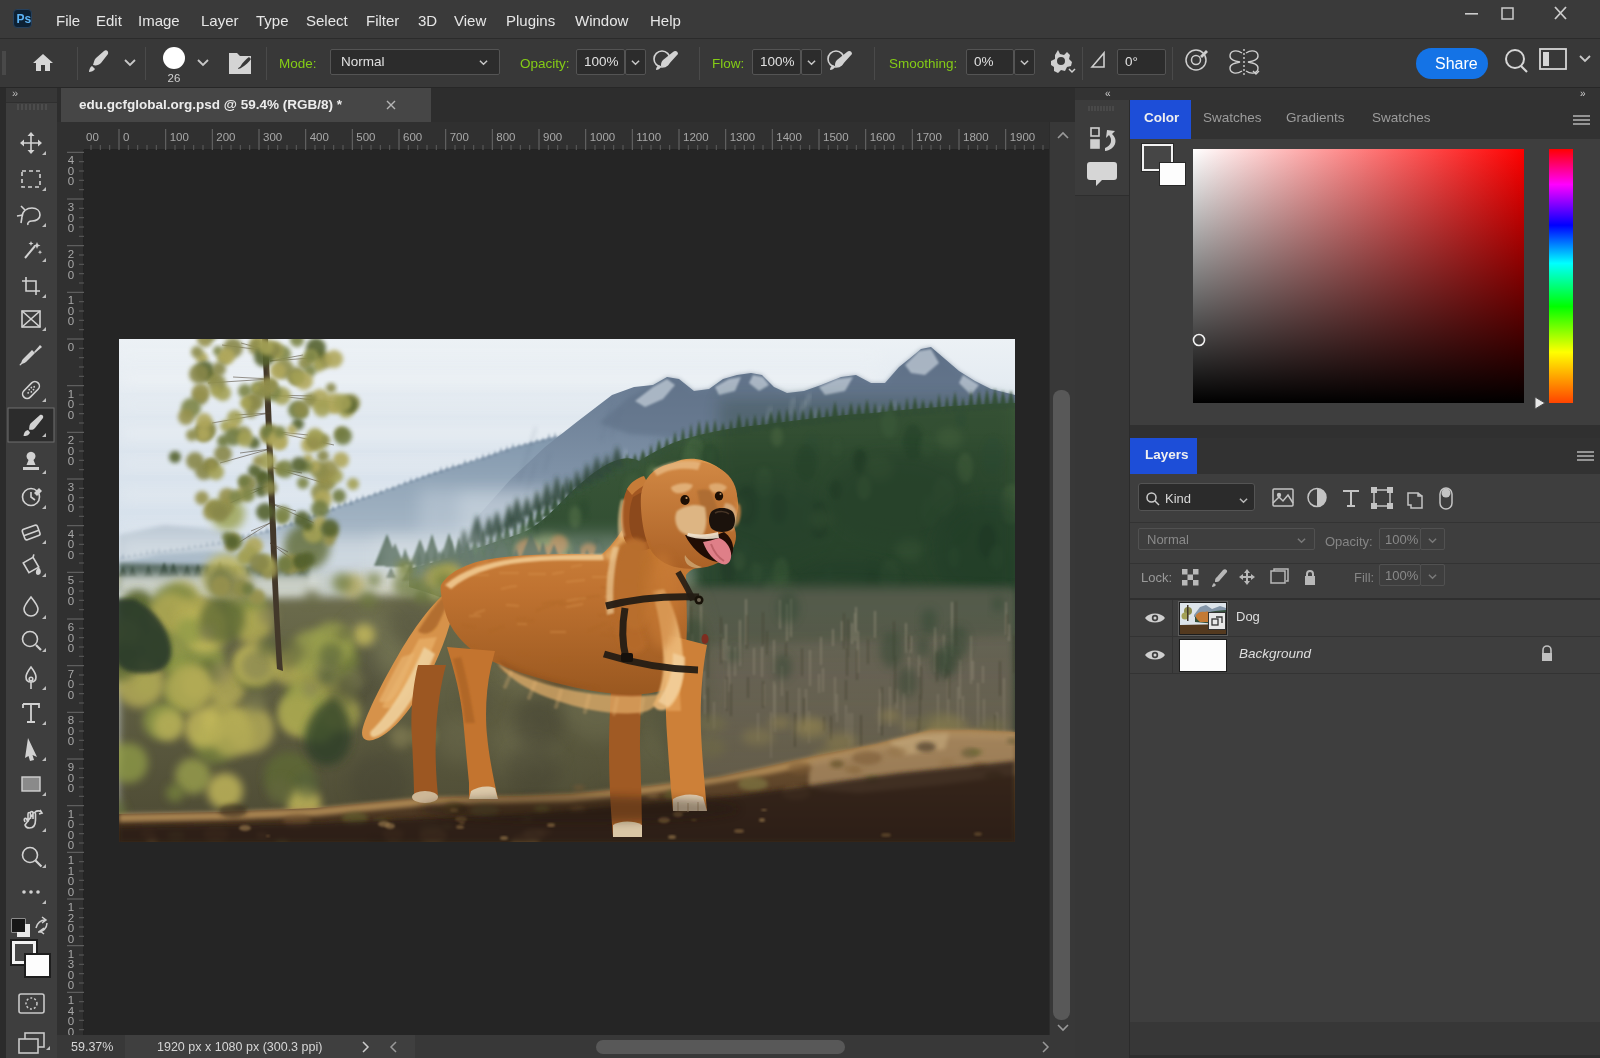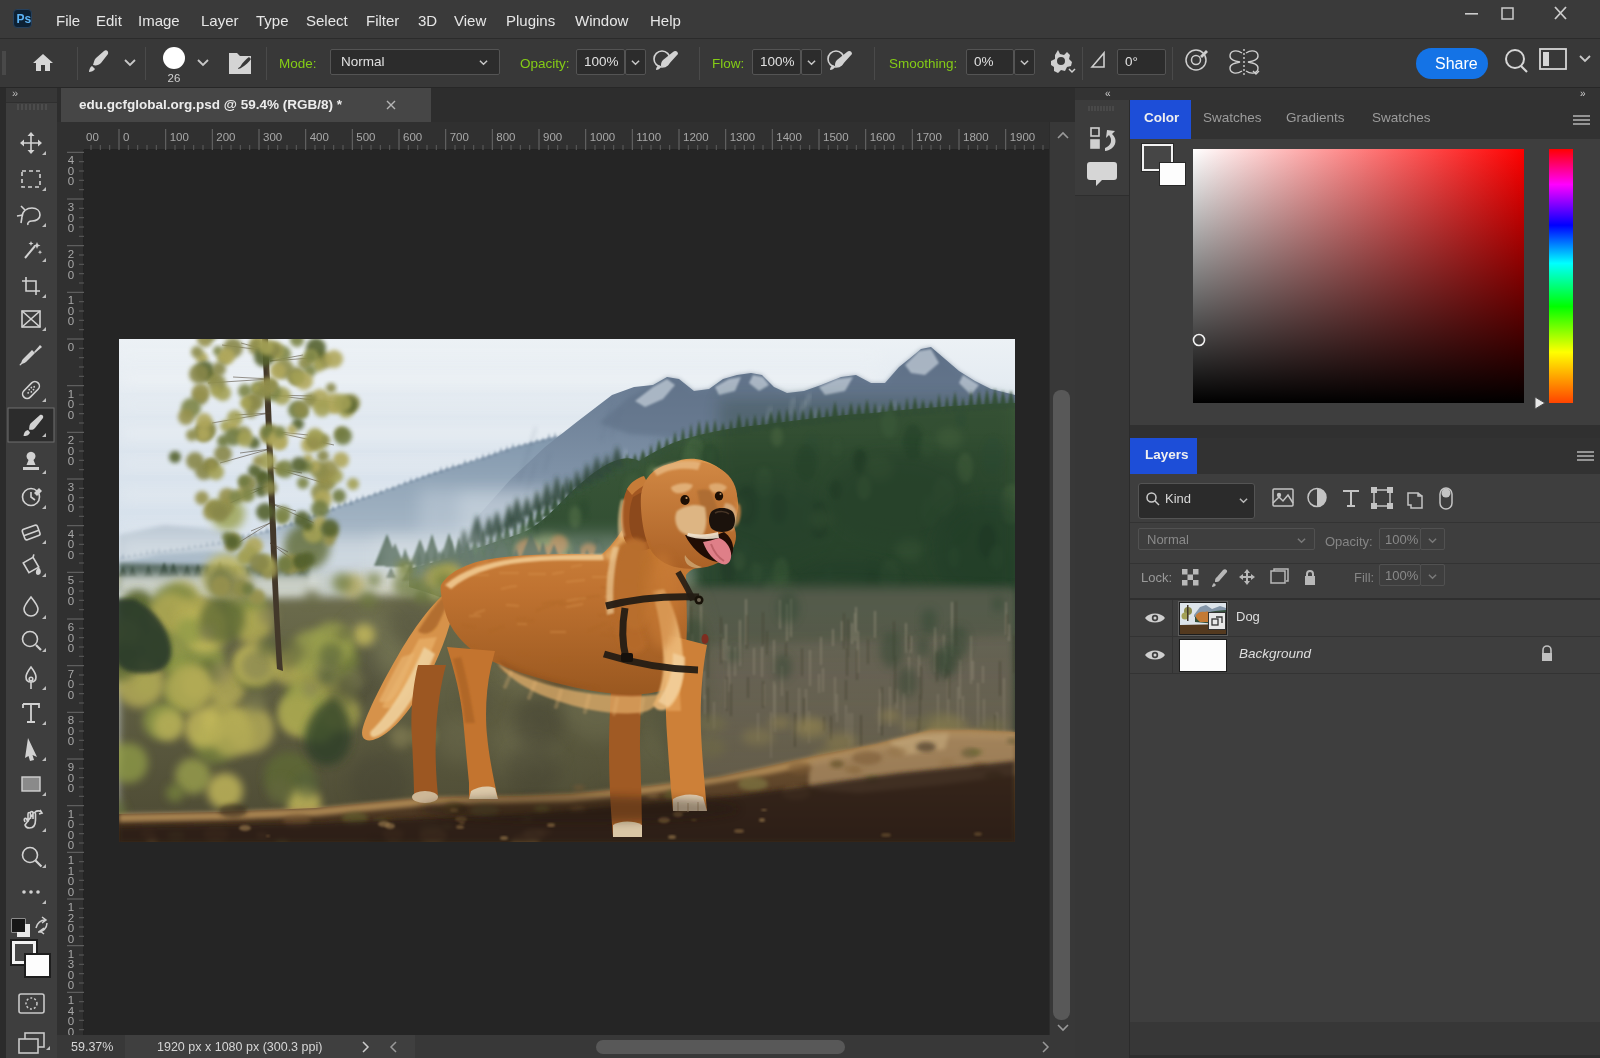--- a/index.html
+++ b/index.html
@@ -1293,21 +1293,21 @@
           <span style="position:absolute;left:15px;top:9px;font-weight:bold;">Layers</span>
         </div>
       <svg style="left:446px;top:12px;" width="20" height="14" viewBox="0 0 20 14">
           <g stroke="#b5b5b5" stroke-width="1.6">
             <path d="M1 2 h17 M1 6 h17 M1 10 h17"></path>
           </g>
         </svg>
     </div>
     <div id="laybody">
 
-      <div class="abs" style="left:8px;top:9px;width:117px;height:36px;background:#2b2b2b;border:1px solid #545454;border-radius:3px;box-sizing:border-box;">
+      <div class="abs" style="left:8px;top:9px;width:117px;height:28px;background:#2b2b2b;border:1px solid #545454;border-radius:3px;box-sizing:border-box;">
         <svg style="left:6px;top:7px;" width="16" height="16" viewBox="0 0 16 16">
             <circle cx="6.5" cy="6.5" r="4.5" fill="none" stroke="#cccccc" stroke-width="1.5"></circle>
             <path d="M10 10 l4 4" stroke="#cccccc" stroke-width="1.5"></path>
           </svg>
         <span style="position:absolute;left:26px;top:7px;font-size:13px;color:#d8d8d8;">Kind</span>
         <svg class="chev" style="left:100px;top:12px;" viewBox="0 0 10 10">
             <path d="M1 3 l4 4 l4-4" stroke="#b8b8b8" stroke-width="1.6" fill="none"></path>
           </svg>
       </div>
       <svg style="left:138px;top:12px;" width="330" height="26" viewBox="0 0 330 26">

